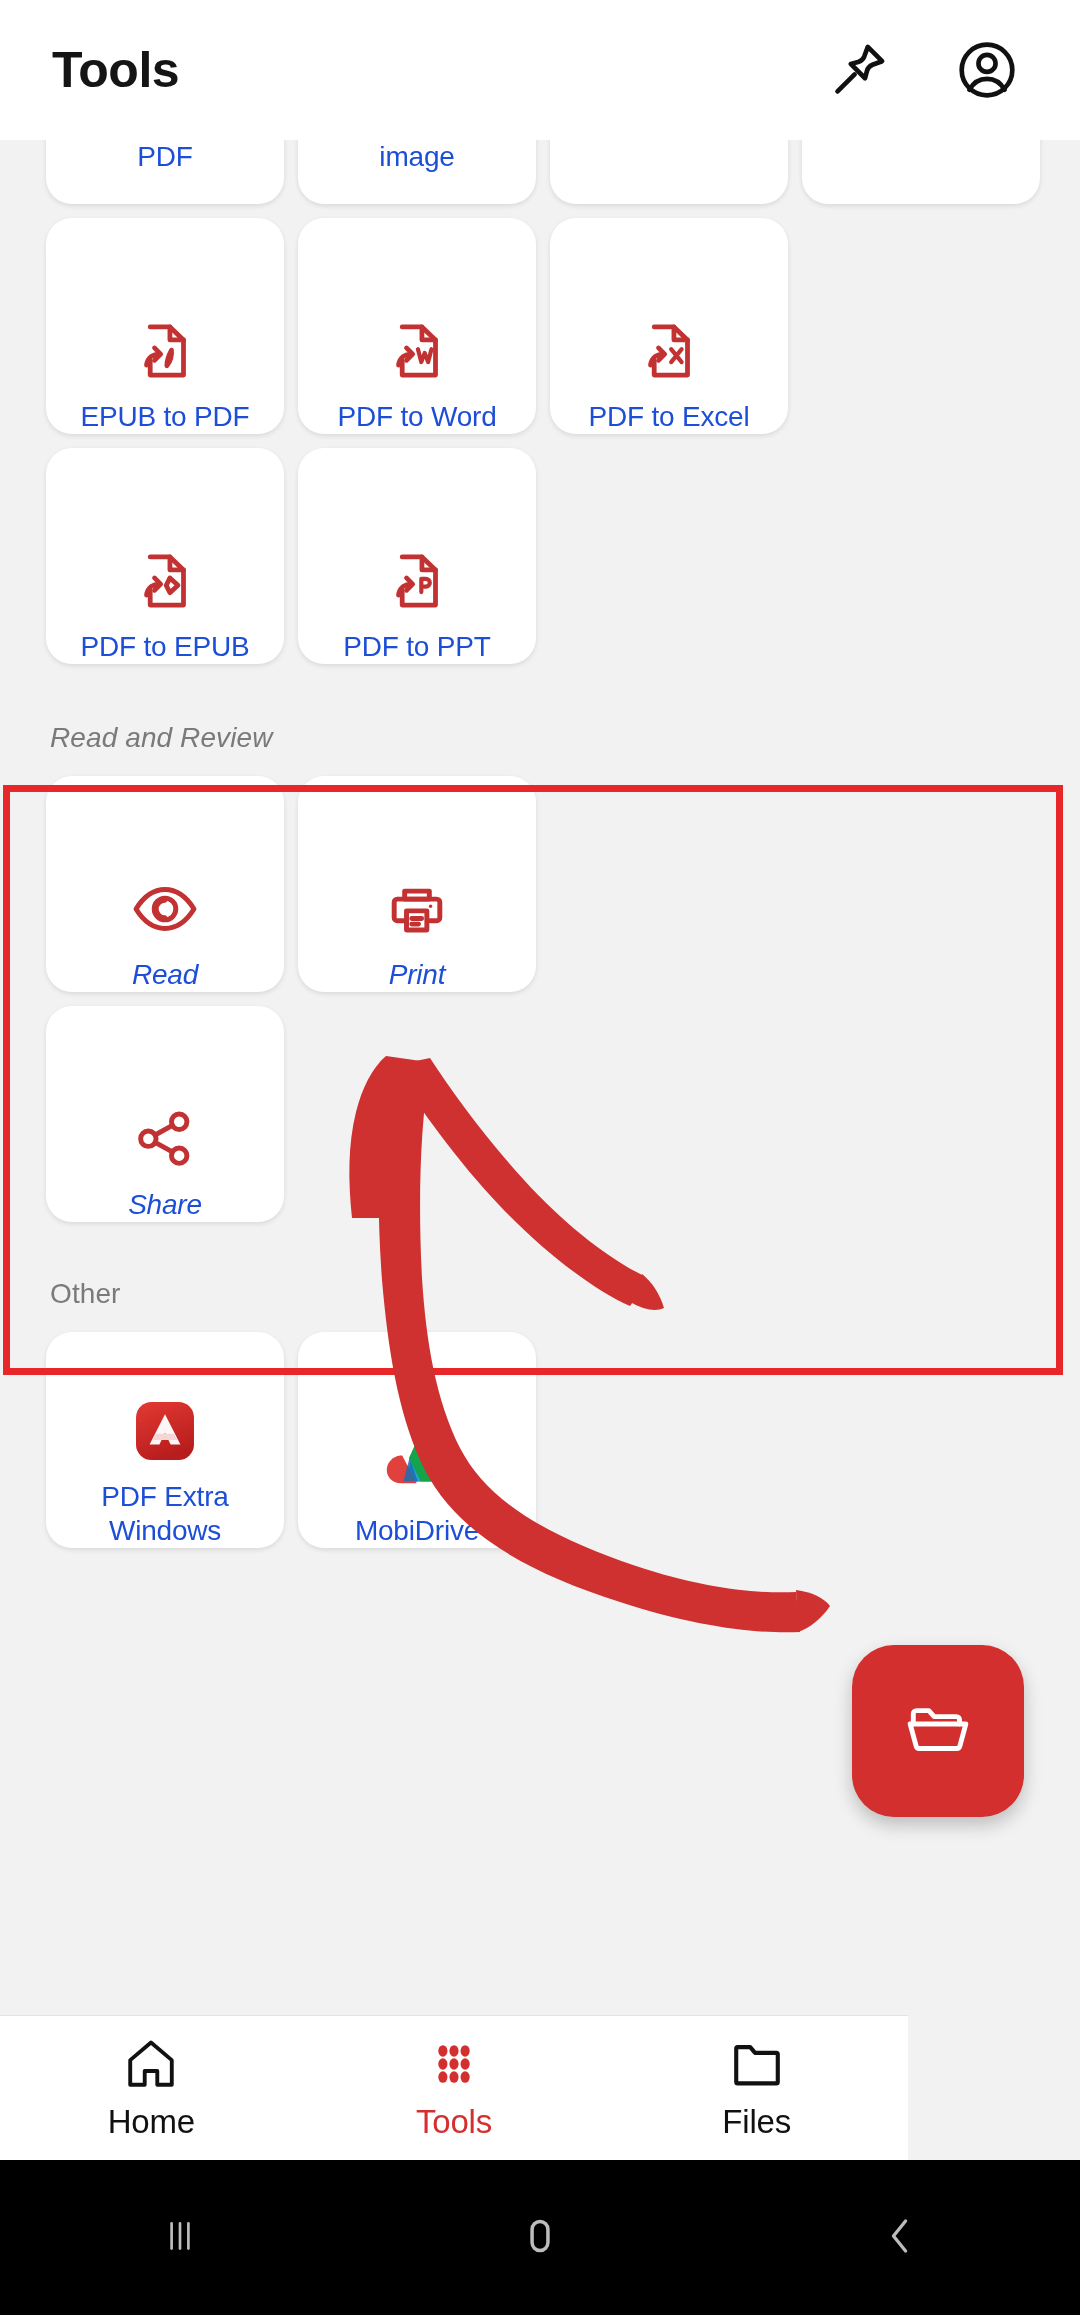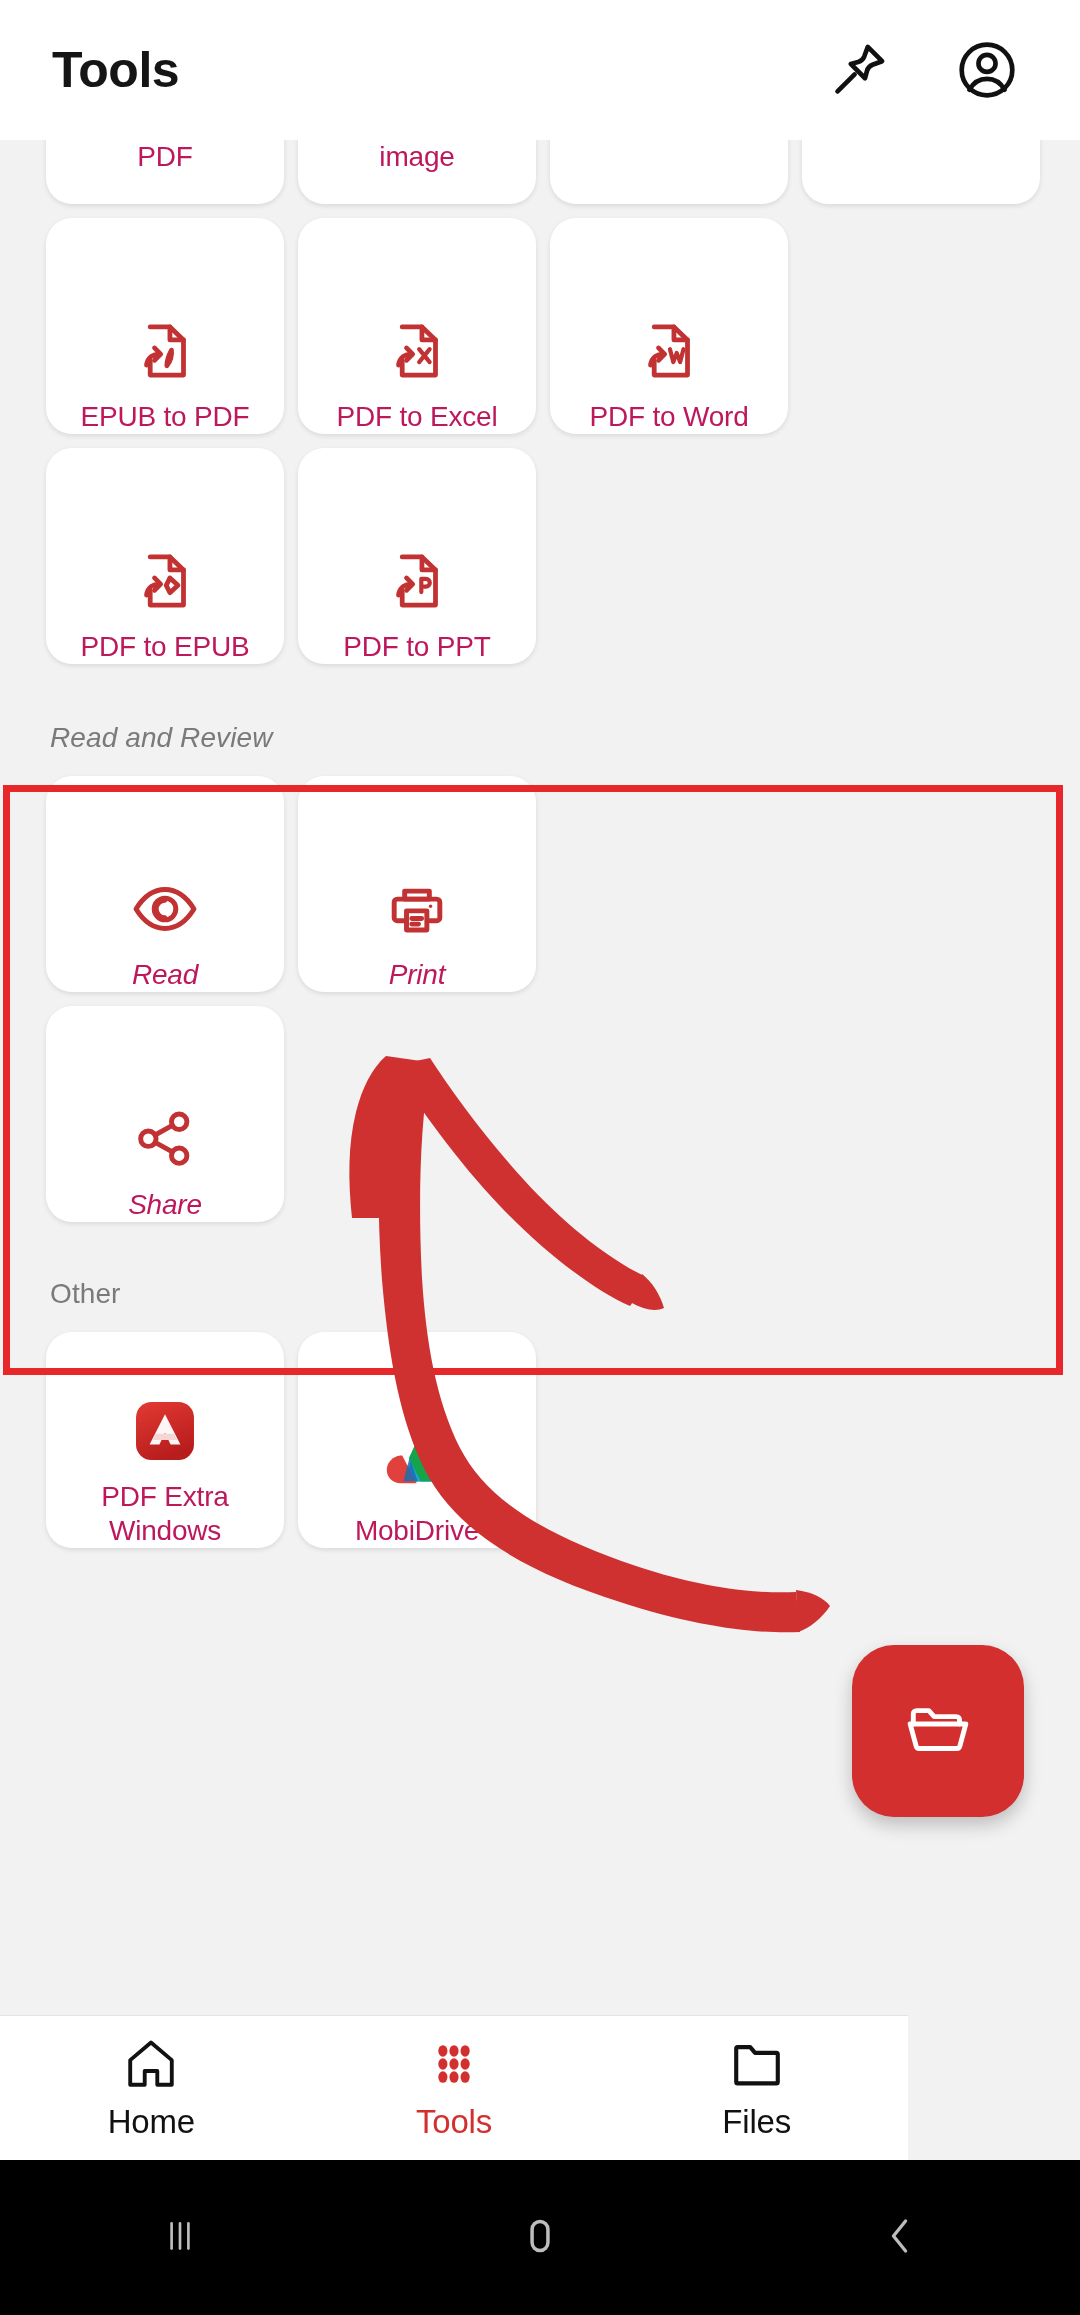--- a/index.html
+++ b/index.html
@@ -43,21 +43,21 @@
     border-radius:26px;
     height:216px;
     box-shadow:0 2px 5px rgba(0,0,0,0.10);
     display:flex; flex-direction:column;
     align-items:center; justify-content:flex-end;
     gap:12px;
     position:relative;
   }
   .card .ico { width:74px; height:74px; display:block; }
   .card .lbl {
-    font-size:28px; color:#be185d; text-align:center;
+    font-size:28px; color:#1d4ed8; text-align:center;
     line-height:1.22; padding:0 6px; letter-spacing:-0.2px;
   }
 
   
   .row-cut { margin-top:-152px; }
   .row-cut .card { justify-content:flex-start; padding-top:0; }
   .row-cut .card .lbl { margin-top:152px; }
 
   .section-title {
     font-size:28px; color:#7a7a7a; padding-left:50px;
@@ -169,37 +169,37 @@
     </div>
 
 
     <div class="card">
       <span class="ico">
         <svg viewBox="0 0 24 24" fill="none" stroke="#c23232" stroke-width="1.55" stroke-linecap="round" stroke-linejoin="round">
           <path d="M7.2 4.2 h6.4 L18 8.4 v11.4 h-10.8 v-4.6"></path>
           <path d="M13.6 4.2 v4.2 h4.4"></path>
           <path d="M6 16.6 c0.4-2.6 2.3-3.7 4.3-3.6"></path>
           <path d="M8.6 11.0 l2.0 2.0 l-2.0 2.0"></path>
-          <path d="M12.7 11.4 l3.4 4.2 M16.1 11.4 l-3.4 4.2" stroke-width="1.35"></path>
+          <path d="M12.3 11.4 l1.1 4.2 l1.1-3.0 l1.1 3.0 l1.1-4.2" stroke-width="1.35"></path>
         </svg>
       </span>
-      <div class="lbl">PDF to Excel</div>
+      <div class="lbl">PDF to Word</div>
     </div>
 
     <div class="card">
       <span class="ico">
         <svg viewBox="0 0 24 24" fill="none" stroke="#c23232" stroke-width="1.55" stroke-linecap="round" stroke-linejoin="round">
           <path d="M7.2 4.2 h6.4 L18 8.4 v11.4 h-10.8 v-4.6"></path>
           <path d="M13.6 4.2 v4.2 h4.4"></path>
           <path d="M6 16.6 c0.4-2.6 2.3-3.7 4.3-3.6"></path>
           <path d="M8.6 11.0 l2.0 2.0 l-2.0 2.0"></path>
-          <path d="M12.3 11.4 l1.1 4.2 l1.1-3.0 l1.1 3.0 l1.1-4.2" stroke-width="1.35"></path>
+          <path d="M12.7 11.4 l3.4 4.2 M16.1 11.4 l-3.4 4.2" stroke-width="1.35"></path>
         </svg>
       </span>
-      <div class="lbl">PDF to Word</div>
+      <div class="lbl">PDF to Excel</div>
     </div>
   </div>
 
   <div class="grid" style="margin-top:14px;">
     <div class="card">
       <span class="ico">
         <svg viewBox="0 0 24 24" fill="none" stroke="#c23232" stroke-width="1.55" stroke-linecap="round" stroke-linejoin="round">
           <path d="M7.2 4.2 h6.4 L18 8.4 v11.4 h-10.8 v-4.6"></path>
           <path d="M13.6 4.2 v4.2 h4.4"></path>
           <path d="M6 16.6 c0.4-2.6 2.3-3.7 4.3-3.6"></path>

